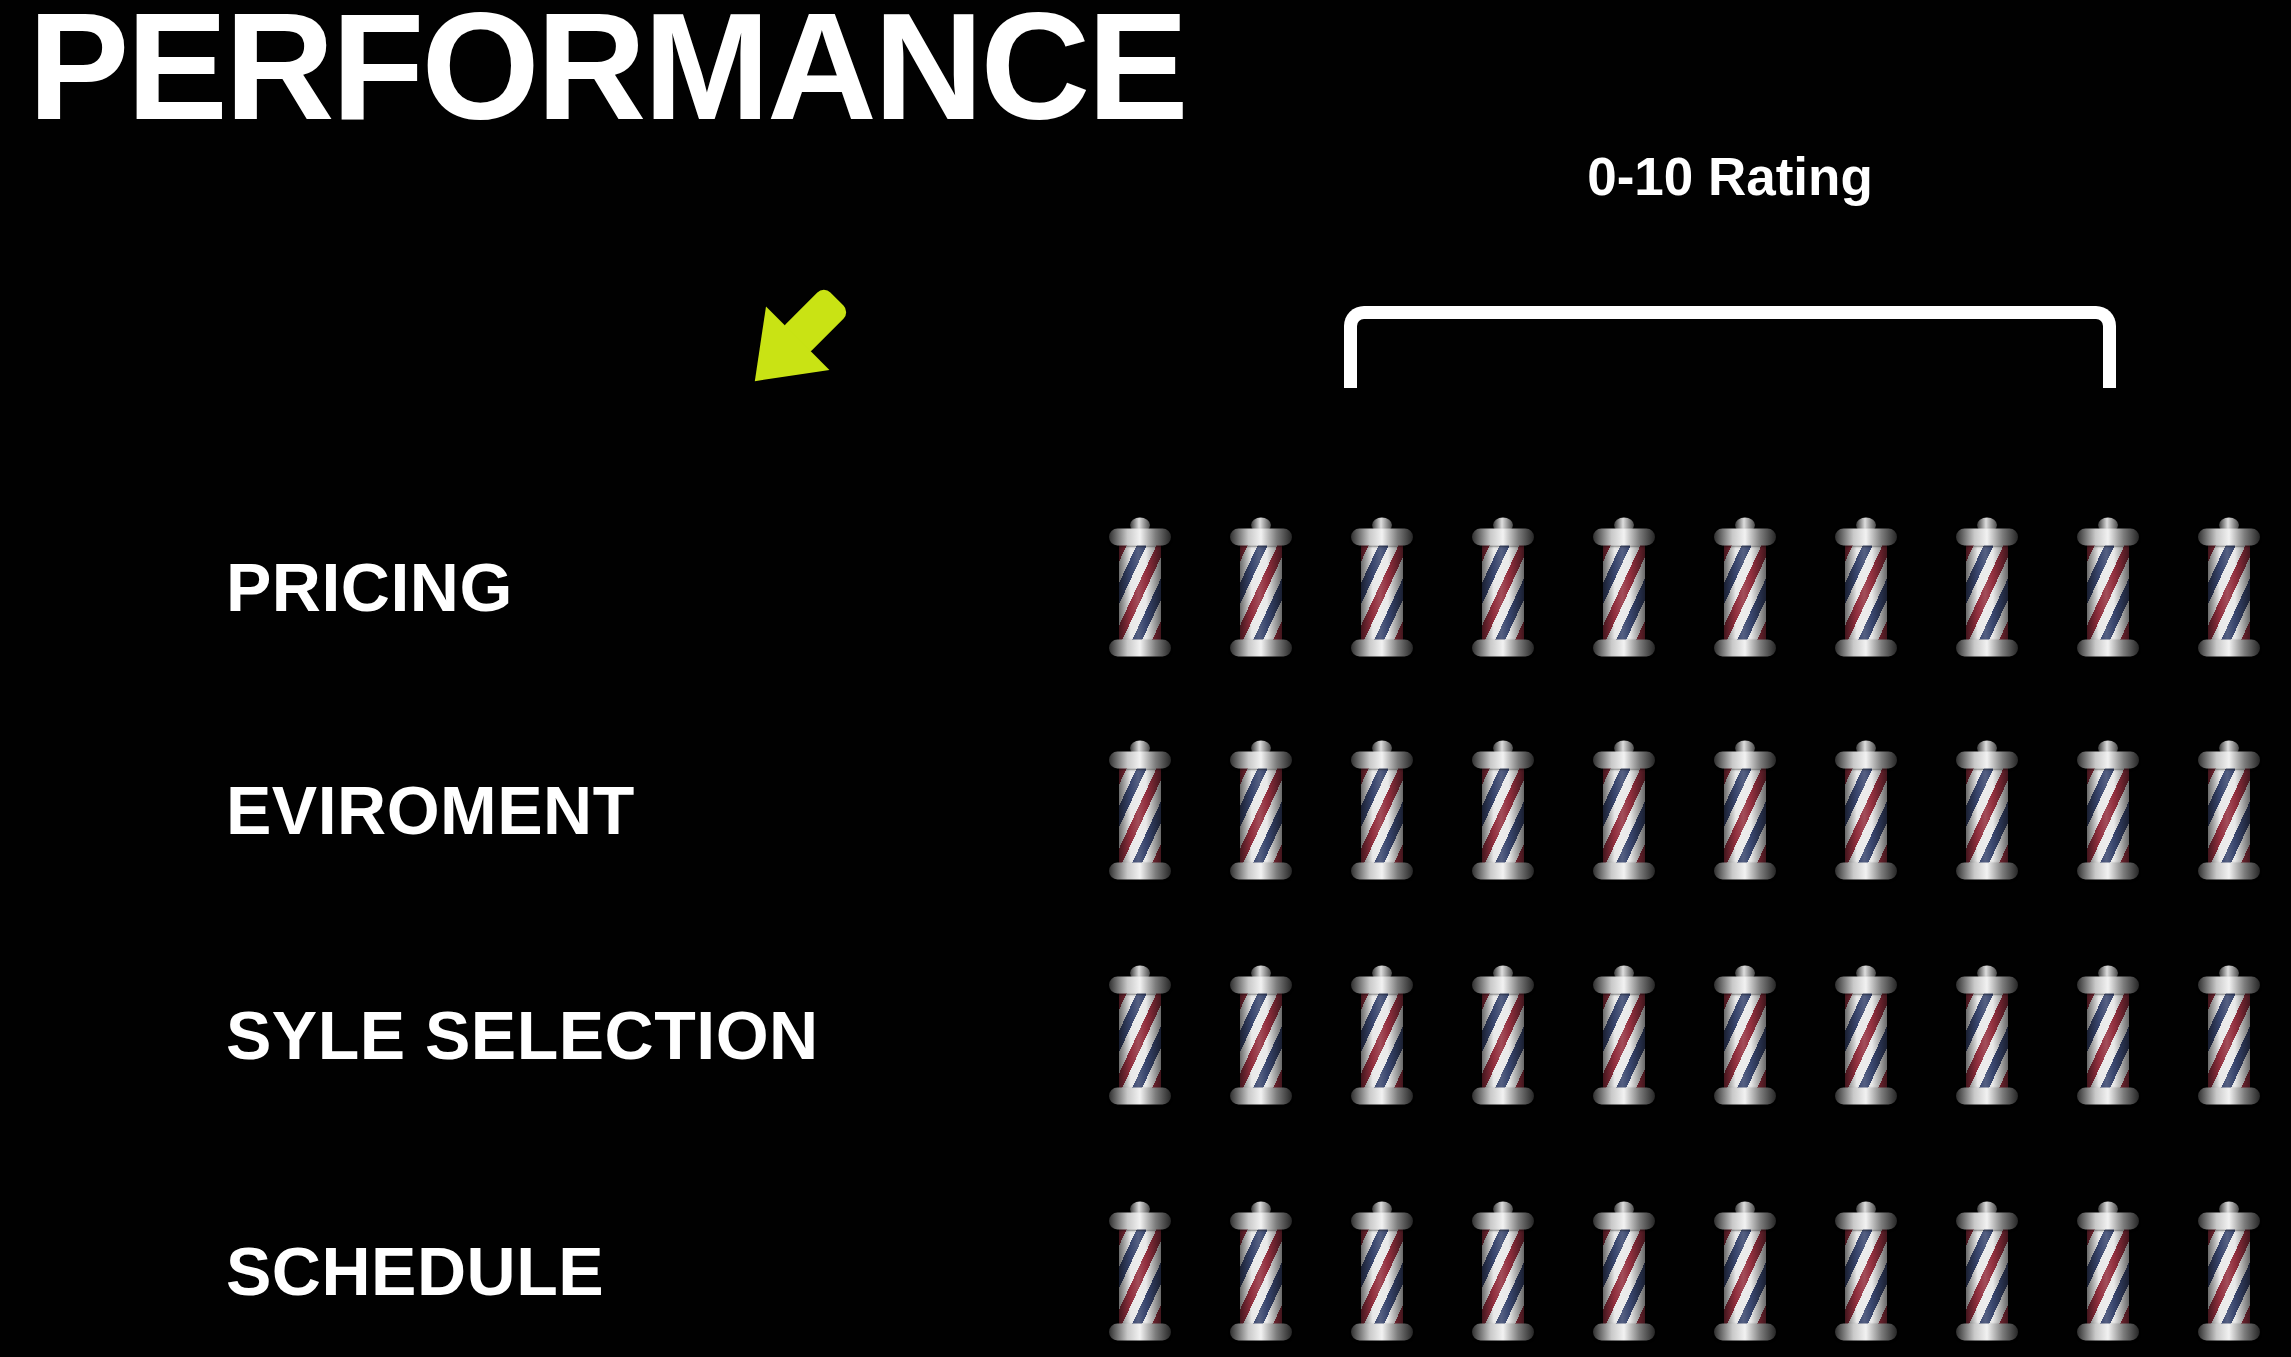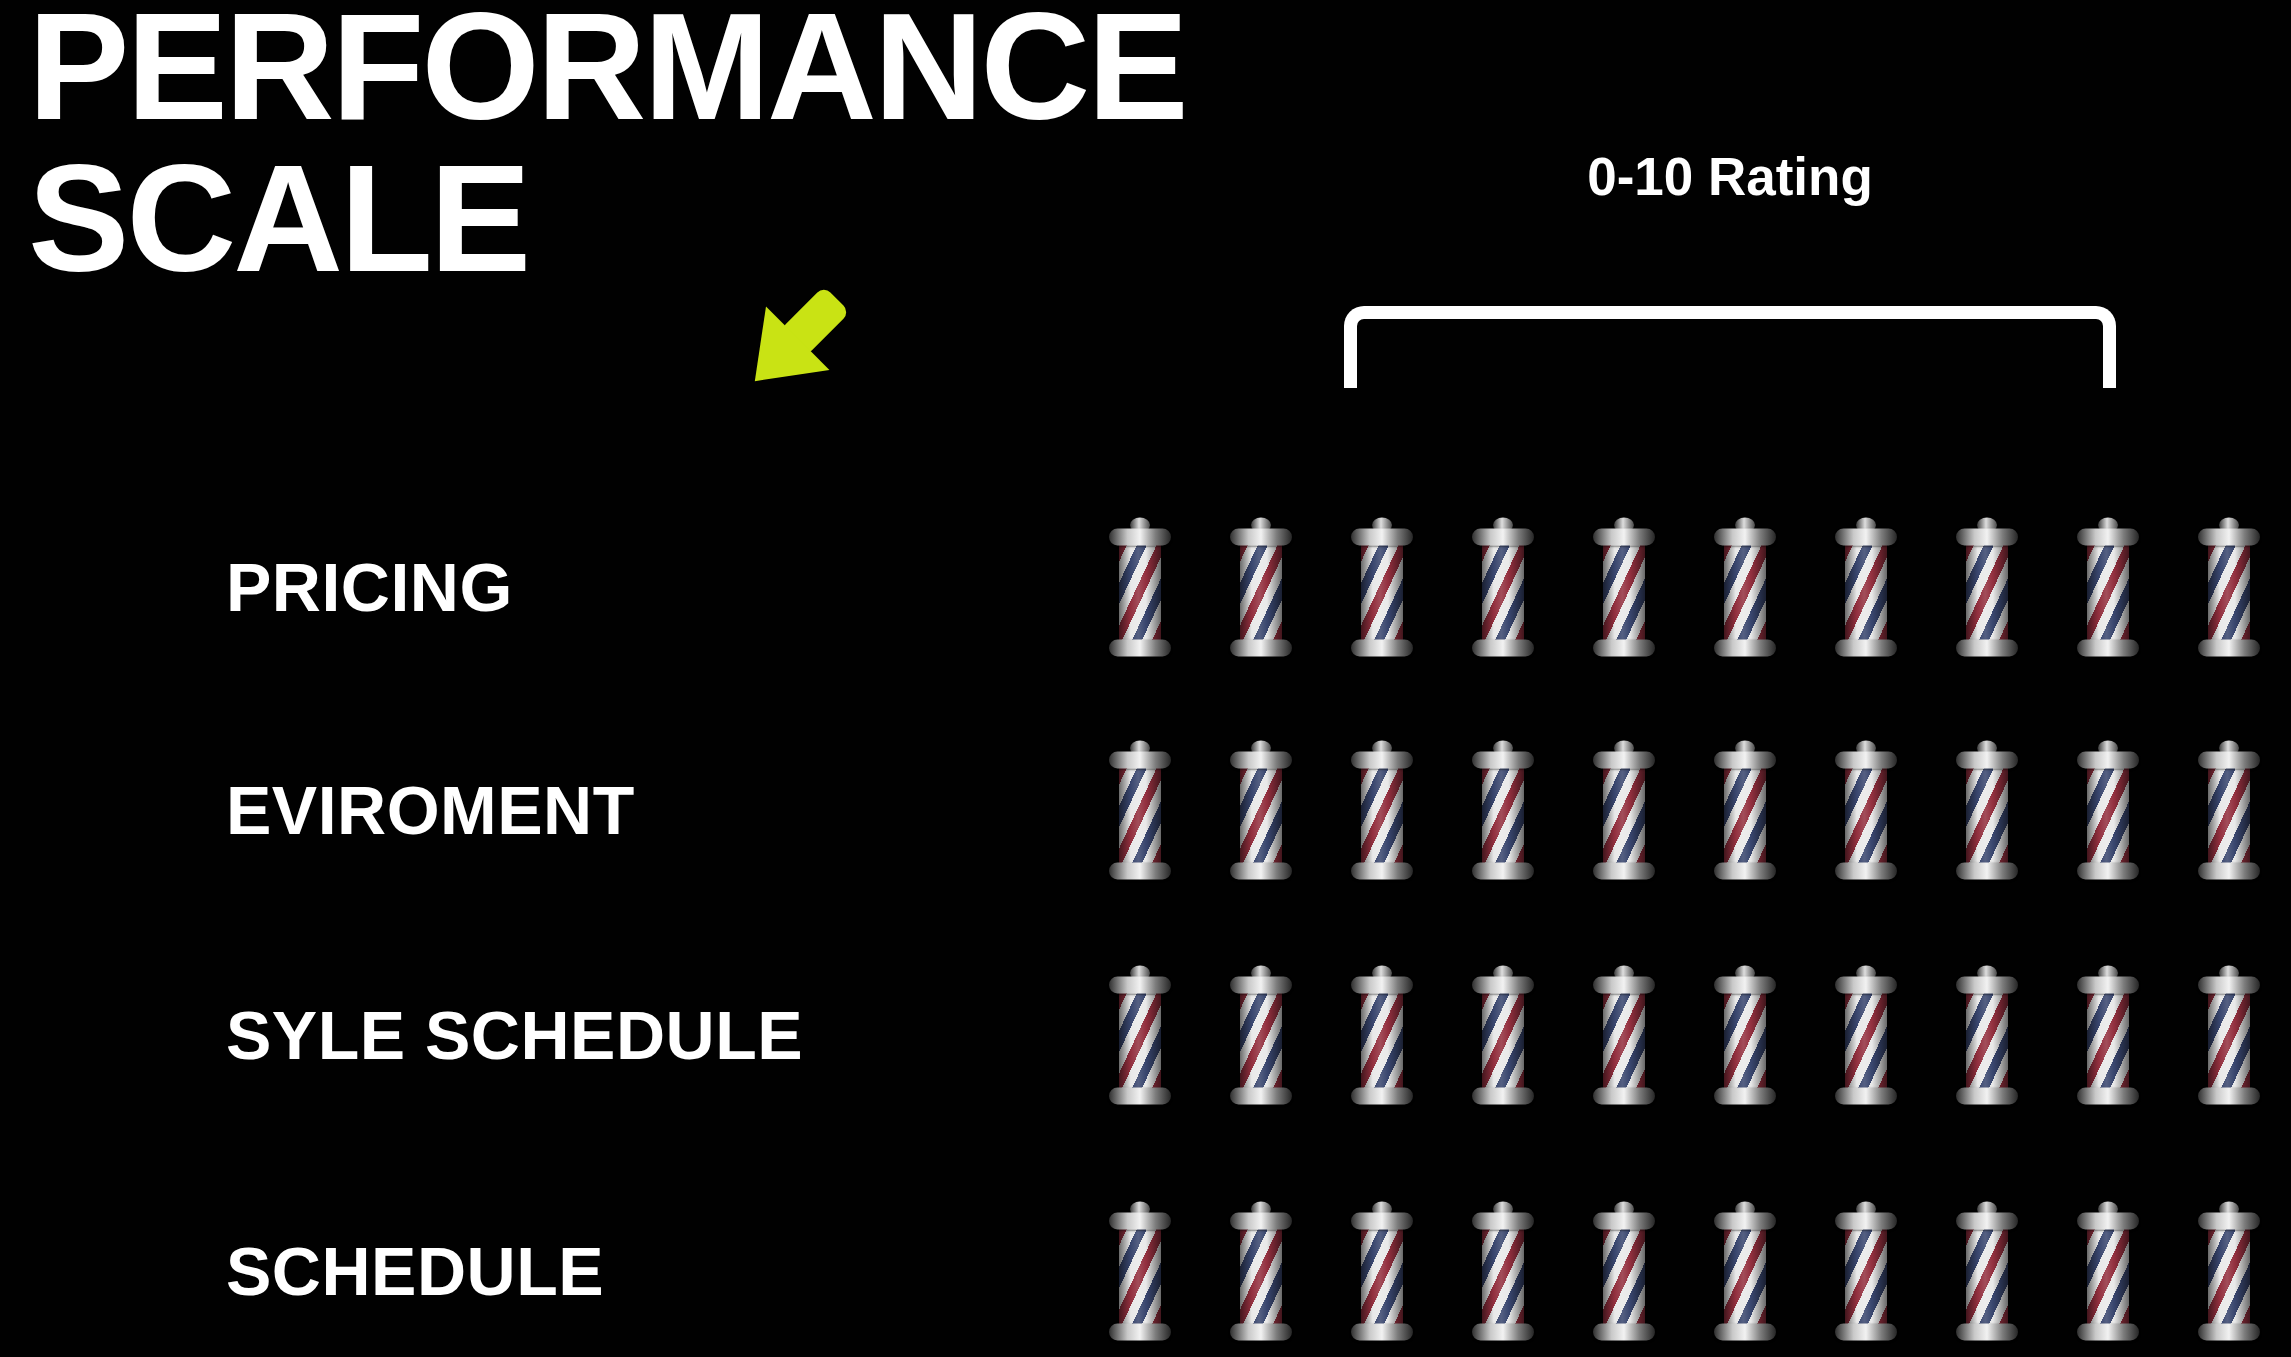--- a/index.html
+++ b/index.html
@@ -87,21 +87,20 @@
       rgba(0,0,0,0.55), rgba(0,0,0,0) 28%,
       rgba(255,255,255,0.14) 46%, rgba(0,0,0,0) 64%,
       rgba(0,0,0,0.55));
   }
 </style>
 </head>
 <body>
 
 <div class="title">
   <div>PERFORMANCE</div>
-  <div>SCALE</div>
 </div>
 
 <svg class="arrow" viewBox="0 0 100 100">
   <g transform="rotate(45 50 50)" fill="#c9e314">
     <rect x="36" y="4" width="28" height="48" rx="7"></rect>
     <polygon points="16,46 84,46 50,92"></polygon>
   </g>
 </svg>
 
 <div class="rating-label">0-10 Rating</div>
@@ -250,21 +249,21 @@
 
   <div class="pole">
     <div class="pole-knob"></div>
     <div class="pole-cap"></div>
     <div class="pole-body"></div>
     <div class="pole-cap"></div>
   </div>
 </div>
   </div>
   <div class="row">
-    <div class="row-label">SYLE SCHEDULE</div>
+    <div class="row-label">SYLE SELECTION</div>
     <div class="poles">
   <div class="pole">
     <div class="pole-knob"></div>
     <div class="pole-cap"></div>
     <div class="pole-body"></div>
     <div class="pole-cap"></div>
   </div>
 
   <div class="pole">
     <div class="pole-knob"></div>

